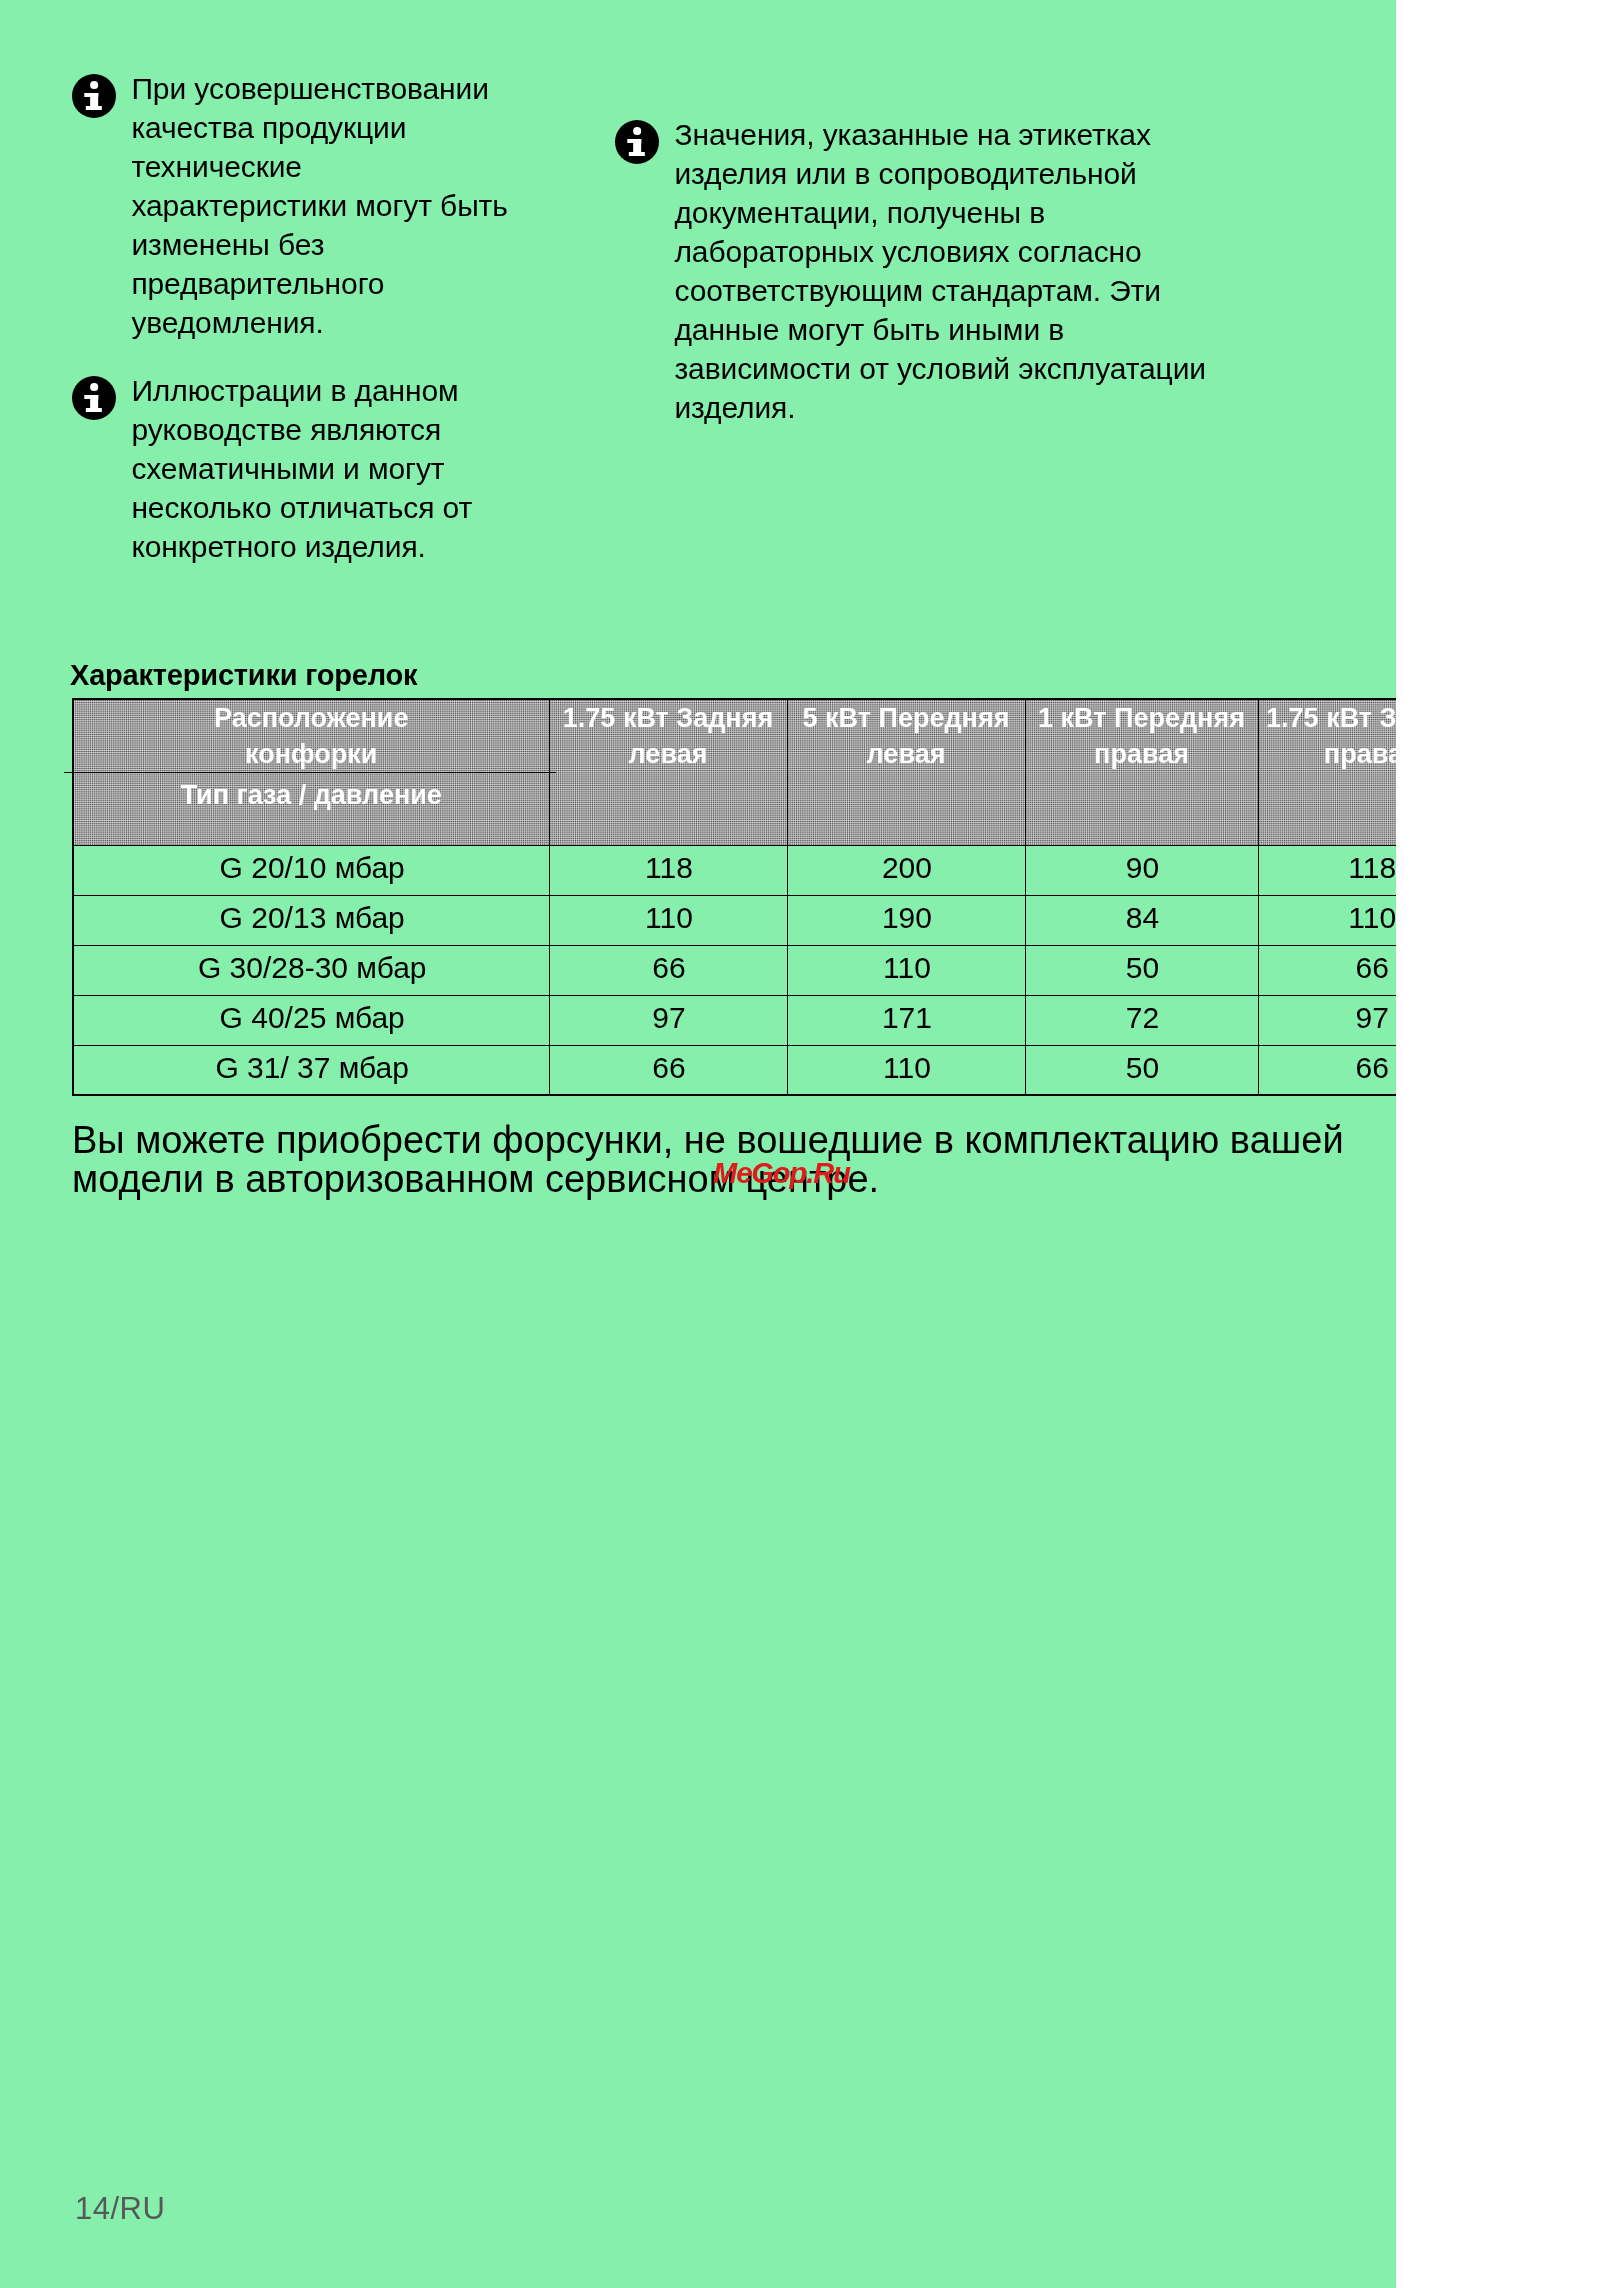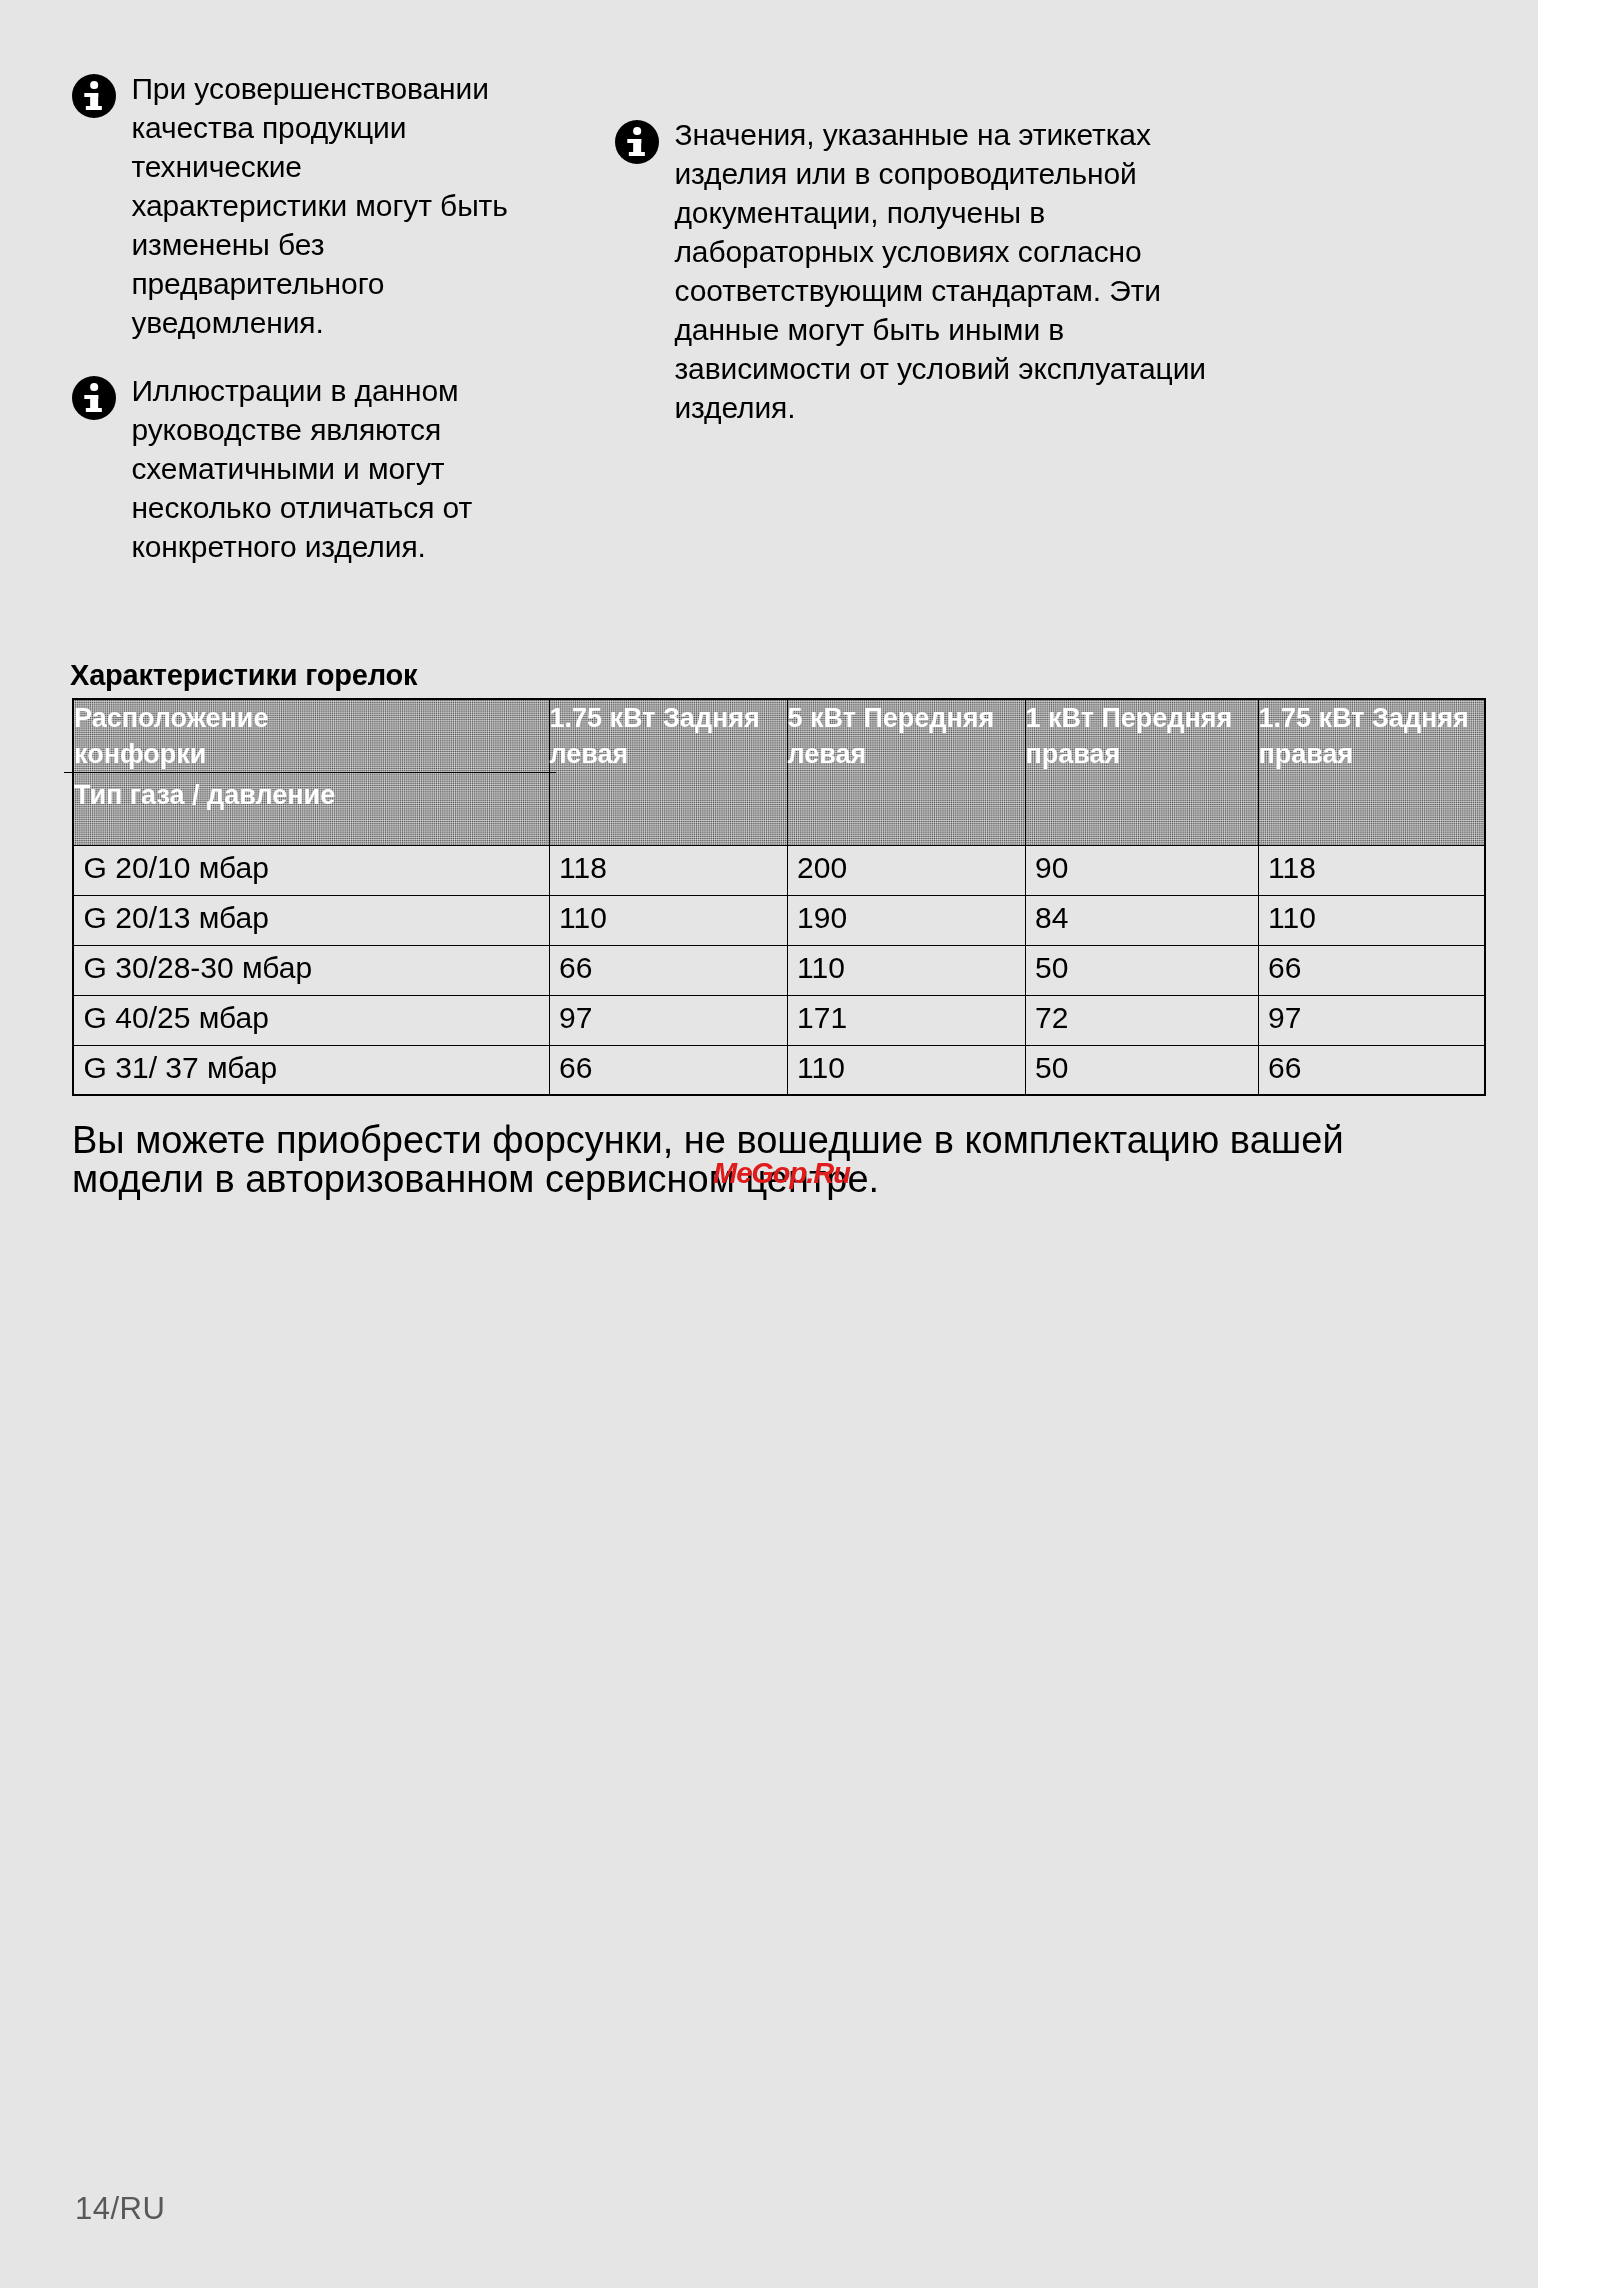--- a/index.html
+++ b/index.html
@@ -6,23 +6,23 @@
     margin: 0;
     padding: 0;
     background: #ffffff;
   }
   body {
     font-family: "Liberation Sans", sans-serif;
     color: #000000;
   }
   .page {
     position: relative;
-    width: 1538px;
+    width: 1396px;
     height: 2288px;
-    background: #e5e5e5;
+    background: #86efac;
     overflow: hidden;
   }
 
   
   .notes {
     position: absolute;
     left: 72px;
     top: 69px;
     width: 1422px;
     display: flex;
@@ -120,21 +120,21 @@
   .burner-table col.c1 { width: 238px; }
   .burner-table col.c2 { width: 238px; }
   .burner-table col.c3 { width: 233px; }
   .burner-table col.c4 { width: 227px; }
 
   .burner-table th,
   .burner-table td {
     border: 1.9px solid #000;
     padding: 0;
     vertical-align: top;
-    text-align: left;
+    text-align: center;
   }
 
   .hdr-cell {
     background-color: #4a4a4a;
     background-image:
       repeating-linear-gradient(0deg, rgba(255,255,255,0.55) 0 1px, rgba(0,0,0,0) 1px 1.9px),
       repeating-linear-gradient(90deg, rgba(255,255,255,0.55) 0 1px, rgba(0,0,0,0) 1px 1.9px);
     background-size: 1.9px 1.9px, 1.9px 1.9px;
     color: #ffffff;
     font-weight: bold;

